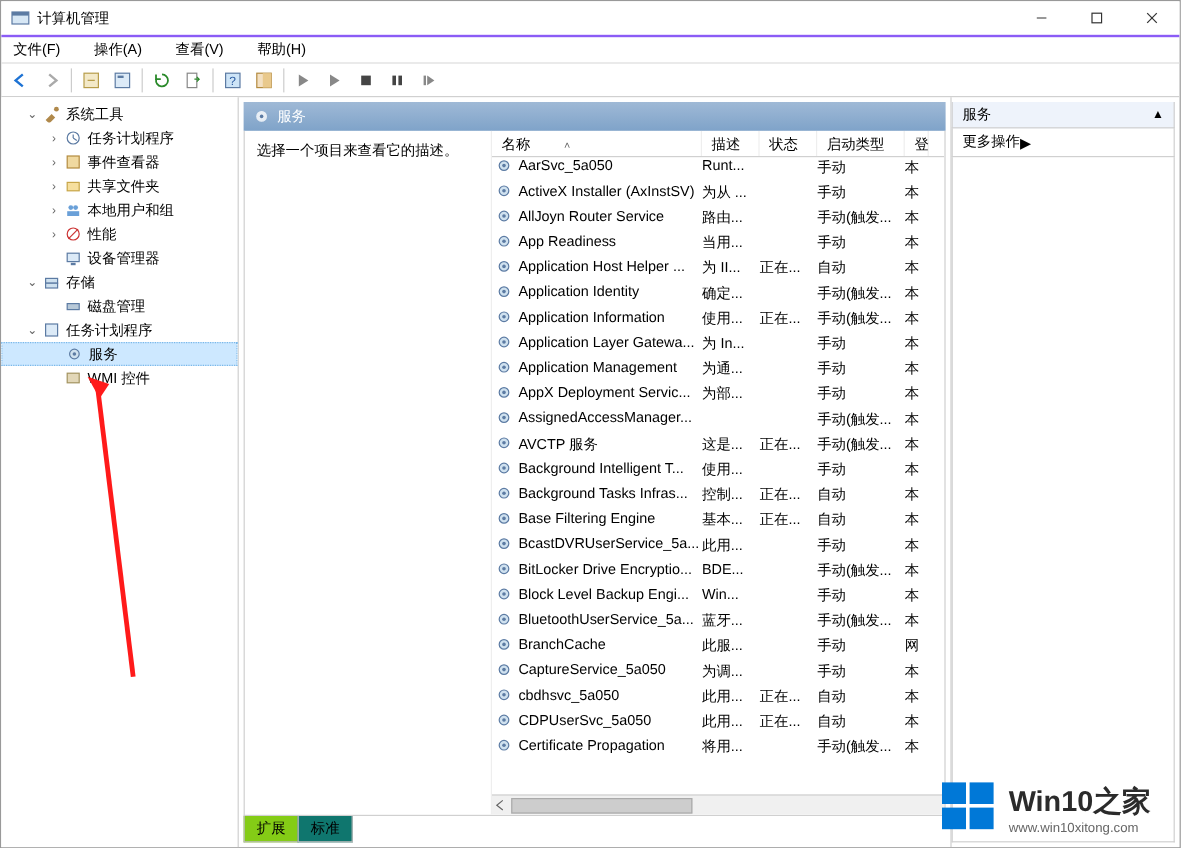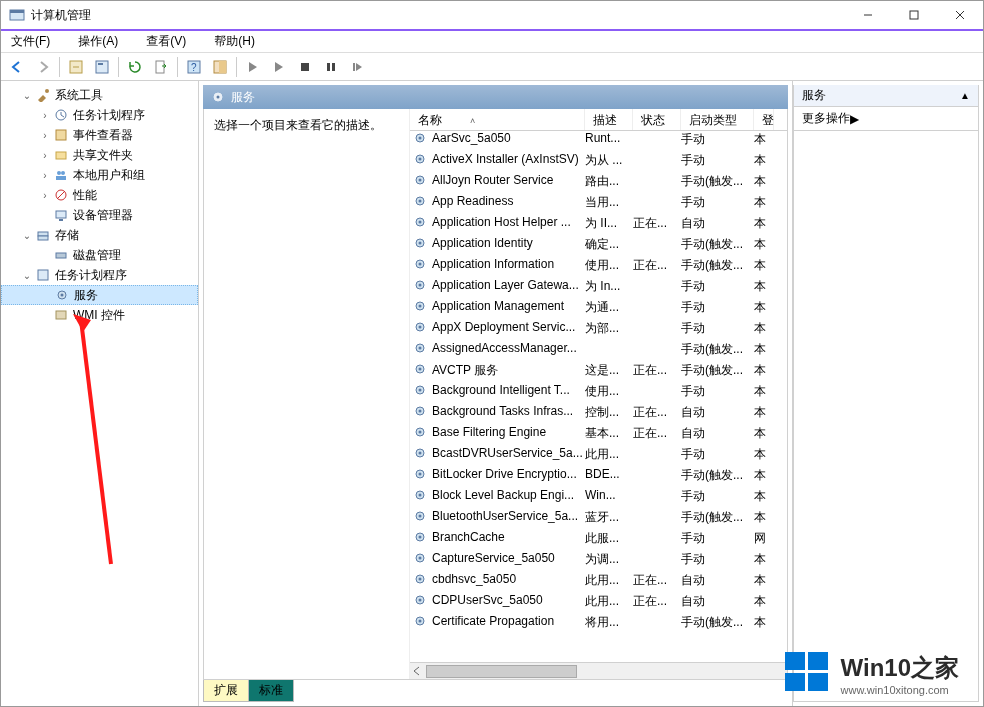--- a/index.html
+++ b/index.html
@@ -37,21 +37,21 @@
 .row .gearcell { width: 20px; display: flex; justify-content: center; }
 .row .c-name { width: 155px; padding-left: 2px; white-space: nowrap; overflow: hidden; text-overflow: ellipsis; }
 .row .c-desc { width: 48px; white-space: nowrap; overflow: hidden; text-overflow: ellipsis; }
 .row .c-stat { width: 48px; white-space: nowrap; overflow: hidden; }
 .row .c-start { width: 73px; white-space: nowrap; overflow: hidden; text-overflow: ellipsis; }
 .row .c-log { width: 16px; white-space: nowrap; overflow: hidden; }
 .hscroll { height: 17px; border-top: 1px solid #d0d0d0; display: flex; align-items: center; background: #f0f0f0; }
 .hscroll .thumb { width: 40%; height: 13px; background: #cdcdcd; margin-left: 2px; border: 1px solid #aaa; }
 .tabs-bar { height: 22px; display: flex; align-items: flex-end; margin: 0 4px 4px 4px; }
 .tabs-bar .tab { padding: 2px 10px; font-size: 12px; border: 1px solid #bbb; border-top: none; background: #0f766e; margin-right: -1px; cursor: default; }
-.tabs-bar .tab.active { background: #fef9c3; }
+.tabs-bar .tab.active { background: #84cc16; }
 .actions-panel { width: 186px; display: flex; flex-direction: column; margin: 4px 4px 4px 0; }
 .actions-panel .ap-head { height: 22px; background: #f4f4f4; border: 1px solid #d0d0d0; padding: 3px 8px; font-size: 12px; }
 .actions-panel .ap-sub { height: 22px; background: #eef3fb; border: 1px solid #d0d0d0; border-top: none; padding: 3px 8px; display:flex; align-items:center; justify-content:space-between; }
 .actions-panel .ap-sub .tri { font-size: 10px; }
 .actions-panel .ap-item { height: 24px; border: 1px solid #d0d0d0; border-top: none; padding: 3px 8px 3px 8px; display:flex; align-items:center; }
 .actions-panel .ap-rest { flex:1; border: 1px solid #d0d0d0; border-top:none; }
 .watermark { position: absolute; right: 24px; bottom: 10px; display: flex; align-items: flex-end; gap: 10px; }
 .watermark .wlogo { width: 48px; height: 48px; }
 .watermark .wtext { text-align: left; }
 .watermark .wtext .big { font-size: 24px; font-weight: 600; color: #2b2b2b; }

